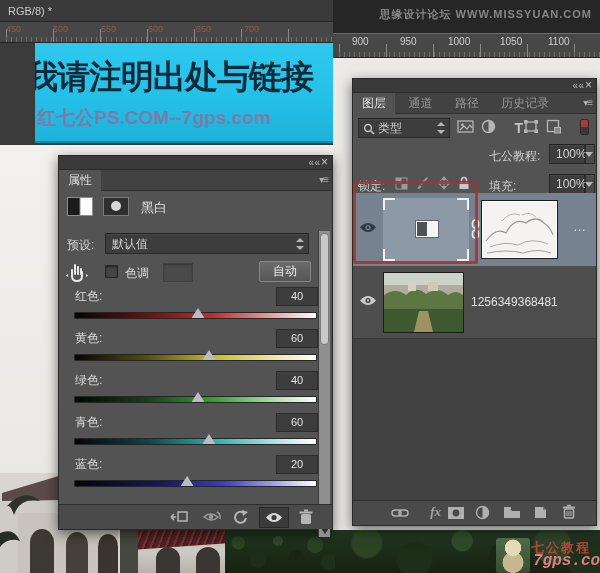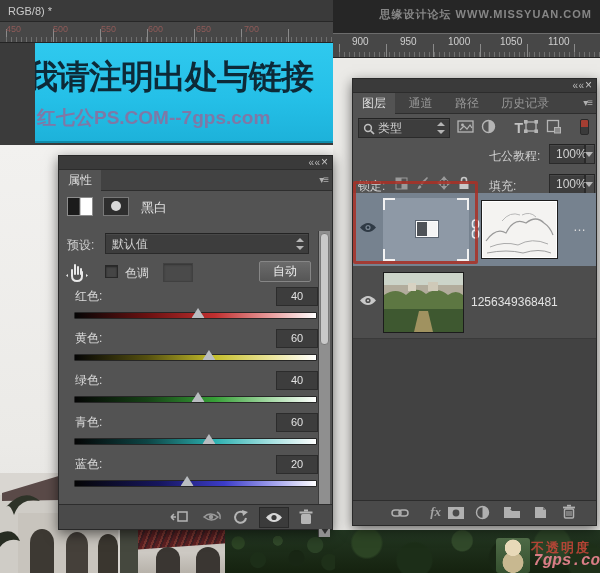--- a/index.html
+++ b/index.html
@@ -540,16 +540,16 @@
             <rect x="6" y="0.8" width="4" height="1.8" fill="#b0b0b0"></rect>
             <path d="M6 7 v5 M8 7 v5 M10 7 v5" stroke="#b0b0b0" stroke-width="1"></path>
           </svg>
       </span>
     </div>
   </div>
 
   <div class="abs red-annot"></div>
 
   <div class="abs avatar"></div>
-  <div class="abs wm-line1">不透明度</div>
+  <div class="abs wm-line1">七公教程</div>
   <div class="abs wm-line2">7gps.com</div>
 
 </div>
 
 </body></html>

